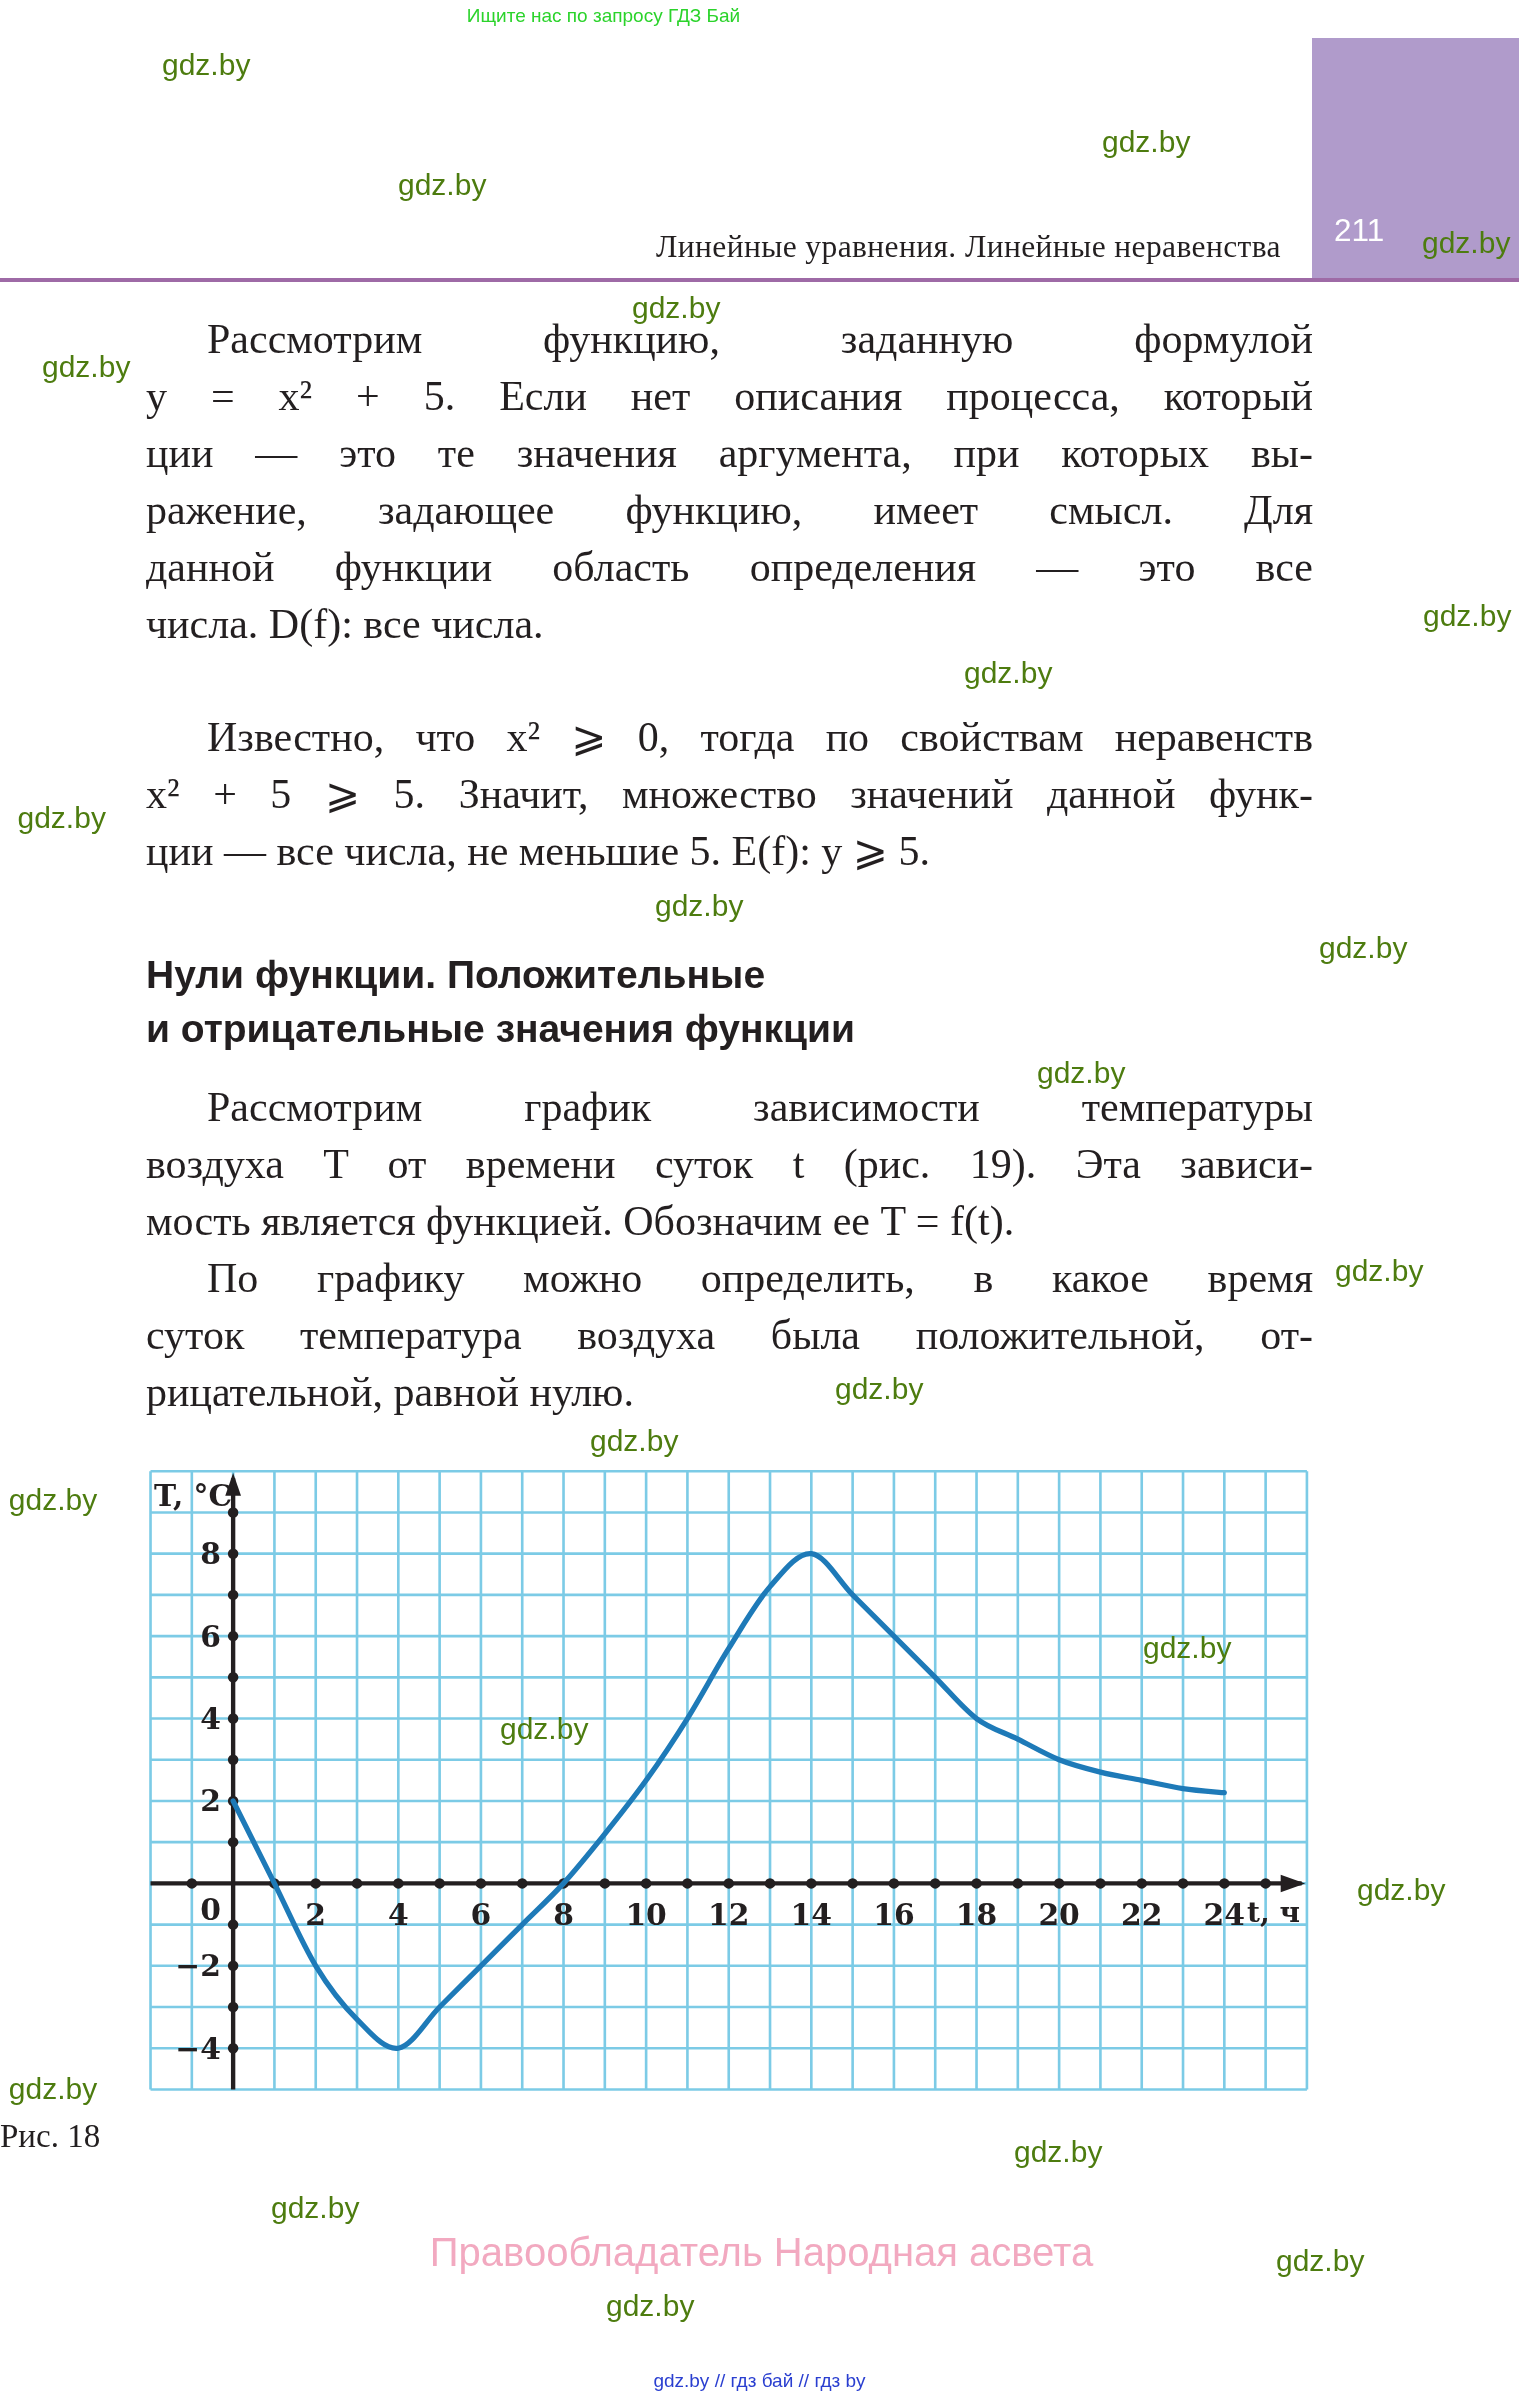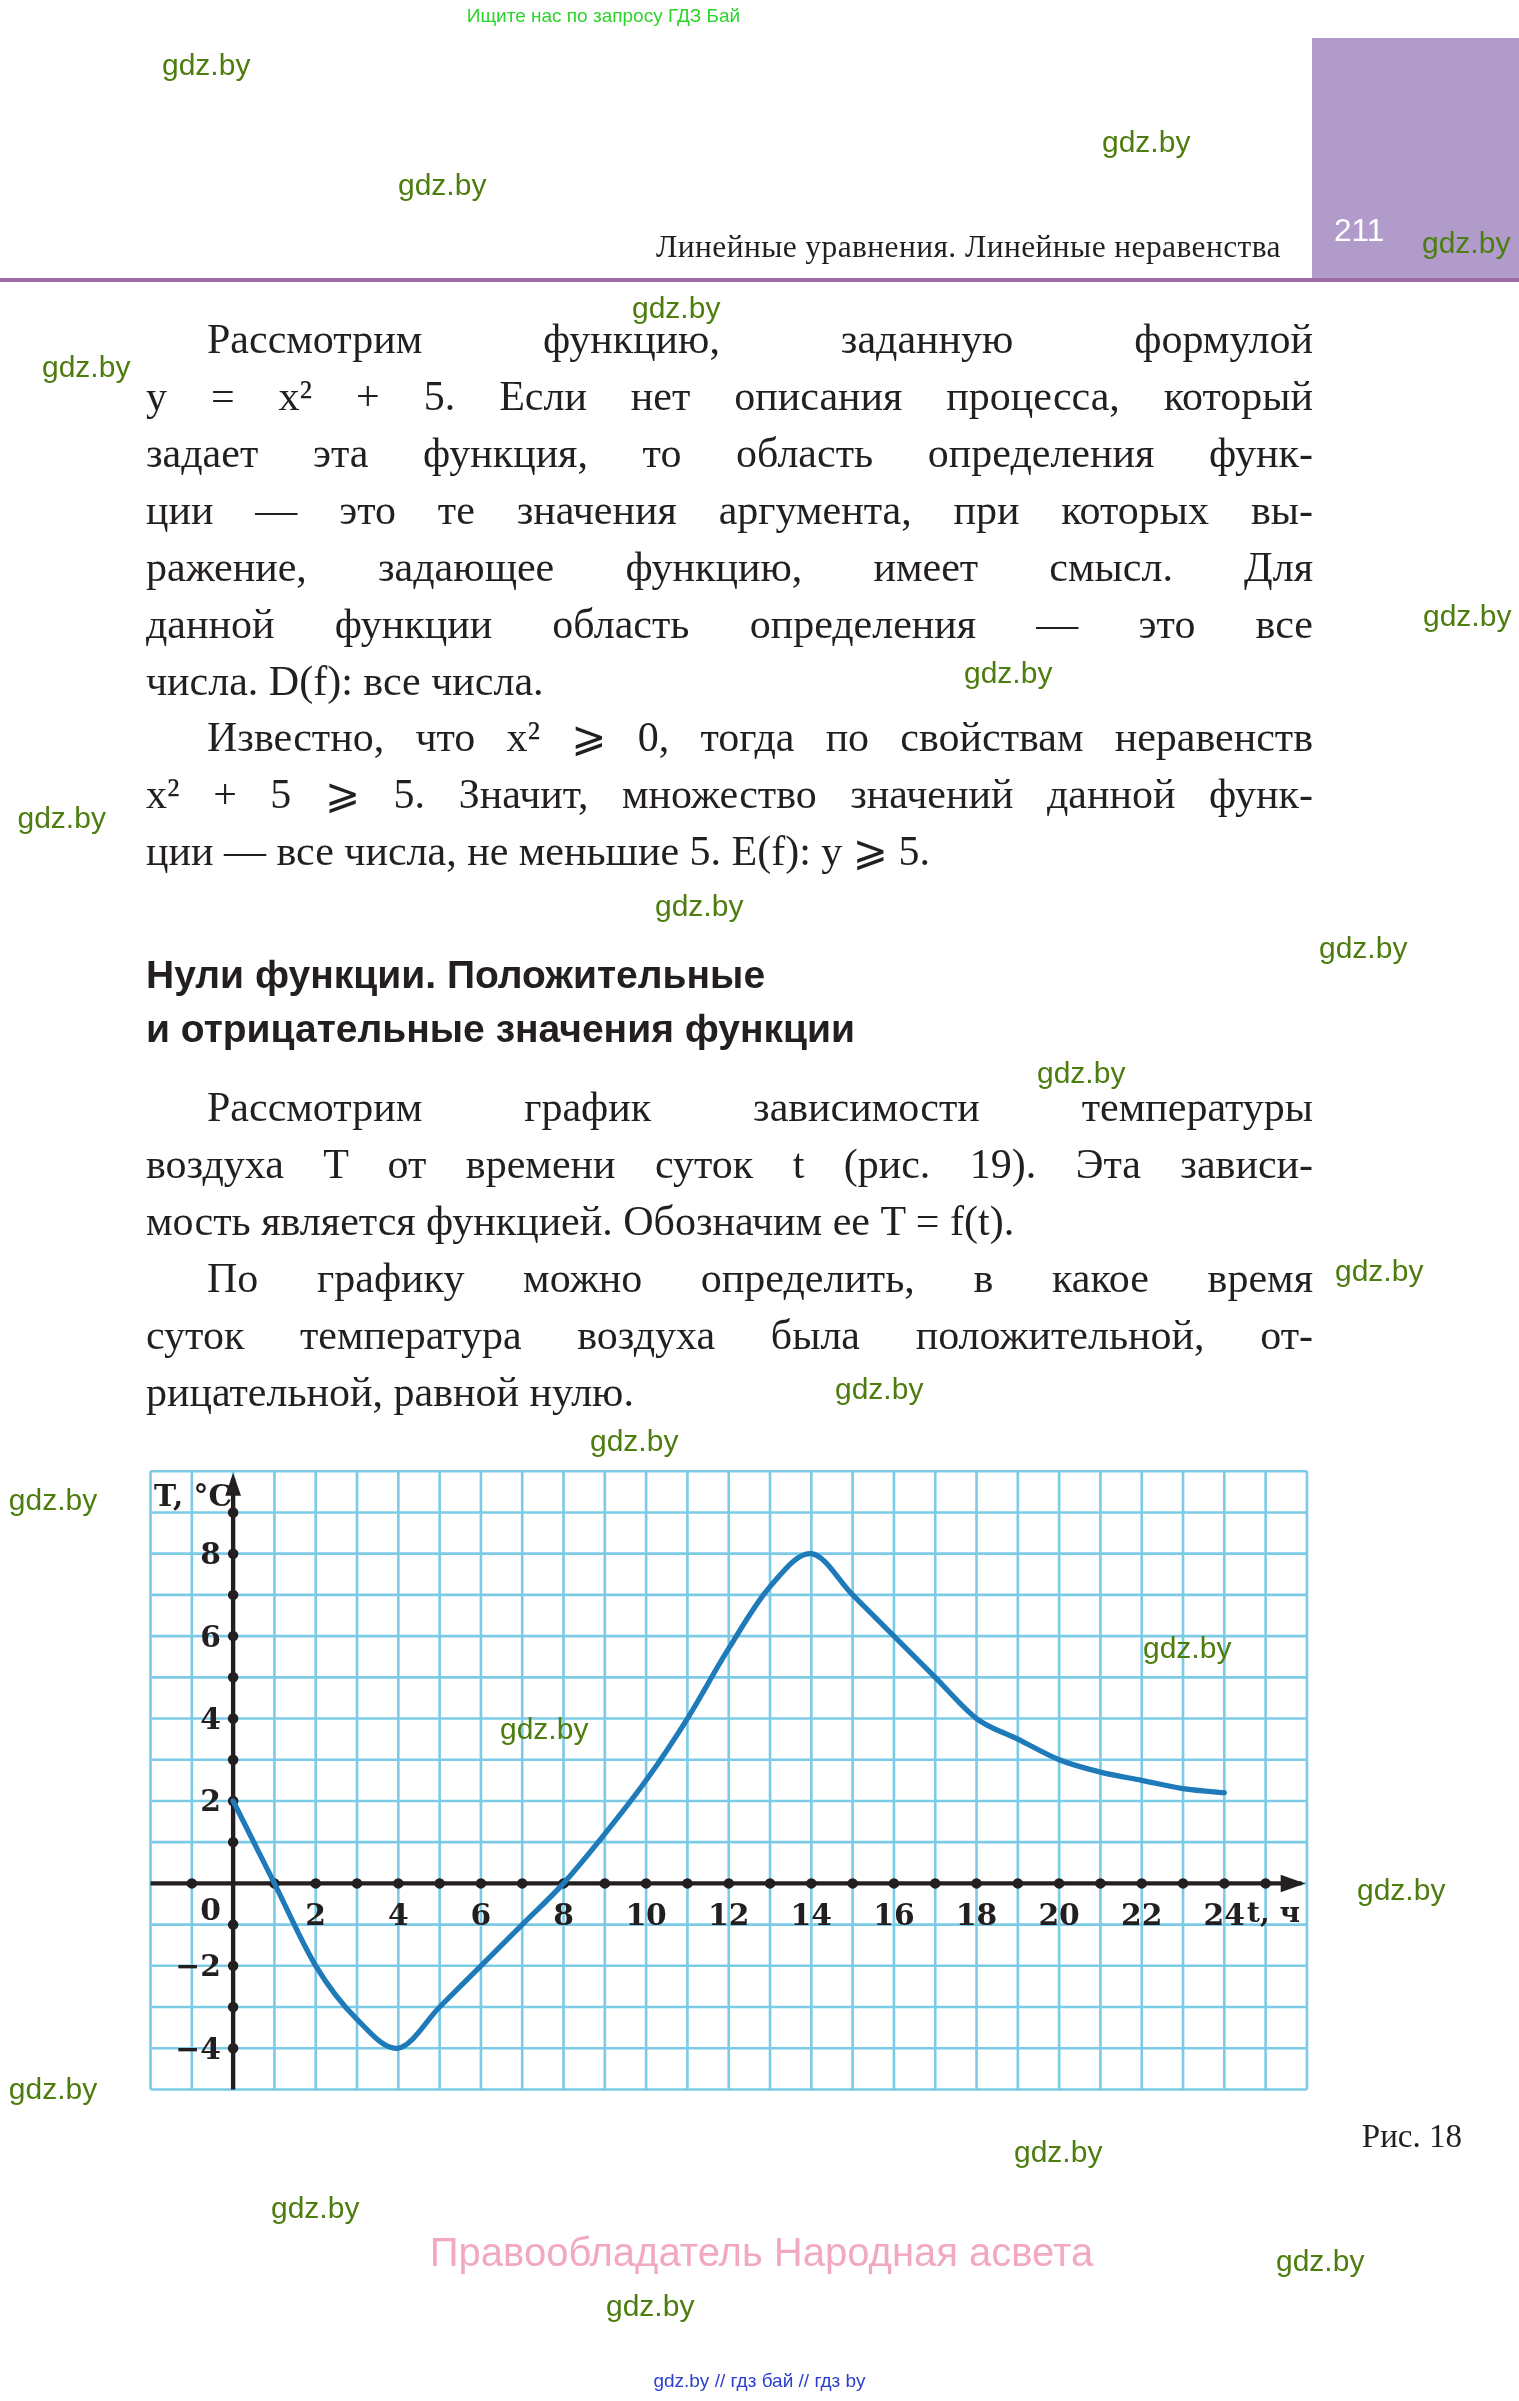--- a/index.html
+++ b/index.html
@@ -16,41 +16,40 @@
   .wm { position:absolute; font-family:"Liberation Sans",sans-serif; font-size:30px; color:#4d7c0f;
          white-space:nowrap; }
   .text { position:absolute; left:146px; width:1167px; font-family:"Liberation Serif","DejaVu Serif",serif;
          font-size:42px; line-height:57px; text-align:justify; }
   .line { display:block; text-align:justify; text-align-last:justify; }
   .line.last { text-align-last:left; }
   .ind { text-indent:61px; }
   .heading { position:absolute; left:146px; width:1167px; 
          font-family:"Liberation Sans","DejaVu Sans",sans-serif; font-weight:bold; font-size:39px; line-height:54px; color:#231f20; }
   .chart { position:absolute; left:149px; top:1466px; }
-  .caption { position:absolute; left:0; width:1462px; top:2118px; text-align:right;
+  .caption { position:absolute; left:0; width:1462px; top:2118px; text-align:left;
          font-family:"Liberation Serif",serif; font-size:33px; }
   .rights { position:absolute; left:0; width:1523px; top:2230px; text-align:center;
          font-family:"Liberation Sans",sans-serif; font-size:40px; color:#f2a9c0; }
   .footer-links { position:absolute; left:0; width:1519px; top:2370px; text-align:center;
          font-family:"Liberation Sans",sans-serif; font-size:19px; color:#2a3fd0; }
 </style>
 </head>
 <body>
 
 <div class="top-banner">Ищите нас по запросу ГДЗ Бай</div>
 
 <div class="page-tab"></div>
 <div class="page-num">211</div>
 <div class="header-line"></div>
 <div class="running-head">Линейные уравнения. Линейные неравенства</div>
 
 <div class="text" style="top:311px;">
   <span class="line ind">Рассмотрим функцию, заданную формулой</span>
   <span class="line">y = x² + 5. Если нет описания процесса, который</span>
-  <span class="line">задает эта функция, то область определения функ-</span>
   <span class="line">ции — это те значения аргумента, при которых вы-</span>
   <span class="line">ражение, задающее функцию, имеет смысл. Для</span>
   <span class="line">данной функции область определения — это все</span>
   <span class="line last">числа. D(f): все числа.</span>
 </div>
 
 <div class="text" style="top:709px;">
   <span class="line ind">Известно, что x² ⩾ 0, тогда по свойствам неравенств</span>
   <span class="line">x² + 5 ⩾ 5. Значит, множество значений данной функ-</span>
   <span class="line last">ции — все числа, не меньшие 5. E(f): y ⩾ 5.</span>

